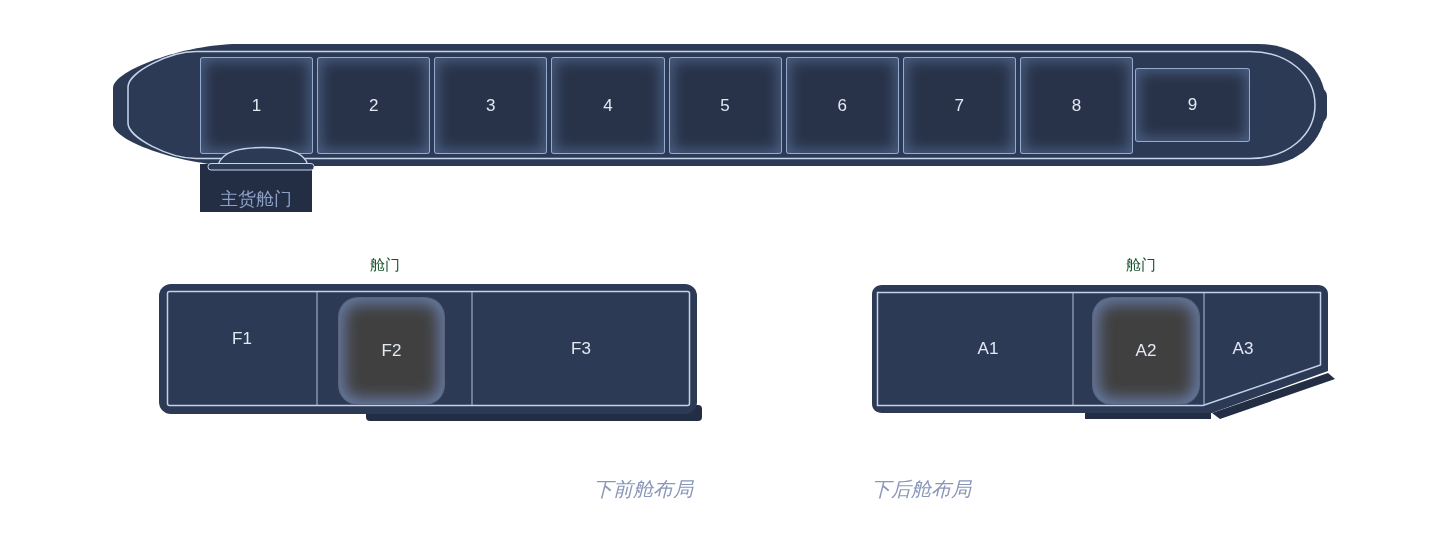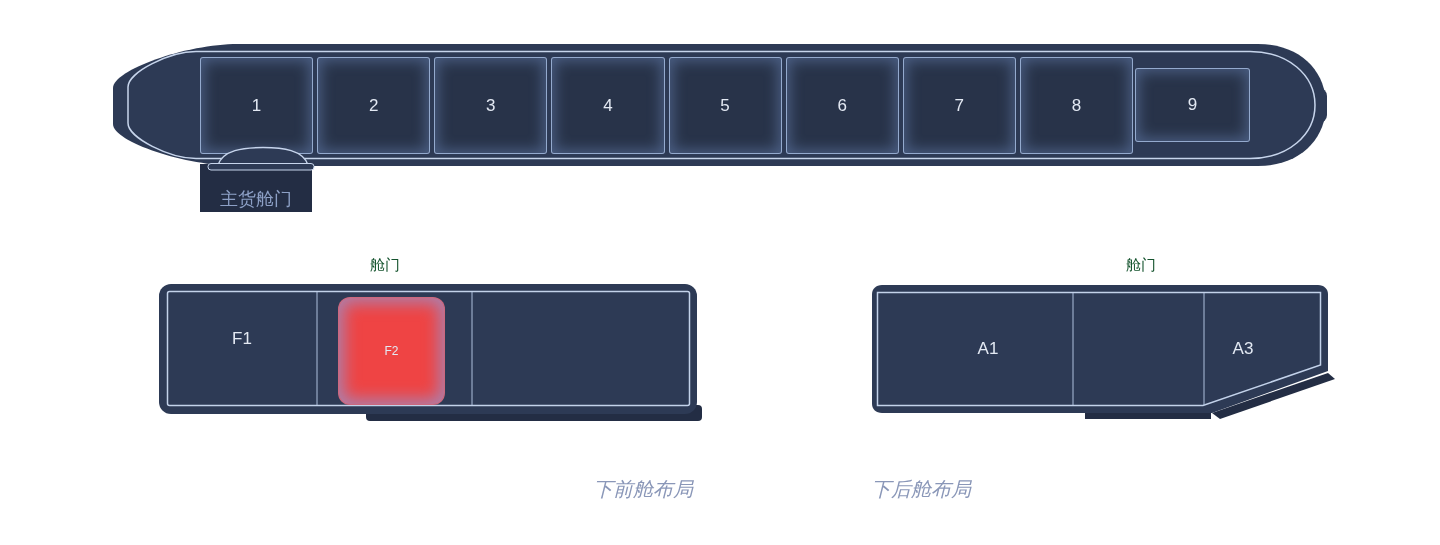--- a/index.html
+++ b/index.html
@@ -11,23 +11,23 @@
   
   .deck-row{position:absolute;left:200px;top:57px;width:933px;height:97px;display:flex;gap:4px;}
   .deck-box{flex:1;display:flex;align-items:center;justify-content:center;
     background:#283349;border:1px solid rgba(160,183,221,.9);border-radius:3px;
     box-shadow:inset 0 0 14px 3px rgba(121,152,209,.42);
     color:#e3e9f3;font-size:17px;}
   .deck-box.small{position:absolute;left:1135px;top:68px;width:113px;height:72px;flex:none;}
 
   
   .door-glow{position:absolute;display:flex;align-items:center;justify-content:center;
-    background:#ef4444;border:1px solid rgba(140,172,235,.35);border-radius:12px;
+    background:#404040;border:1px solid rgba(140,172,235,.35);border-radius:20px;
     box-shadow:inset 0 0 16px 5px rgba(130,165,235,.62);
-    color:#e3e9f3;font-size:12px;}
+    color:#e3e9f3;font-size:17px;}
   .glow-f2{left:338px;top:297px;width:105px;height:106px;}
   .glow-a2{left:1092px;top:297px;width:106px;height:106px;}
 
   
   .cell-label{position:absolute;display:flex;align-items:center;justify-content:center;
     color:#e3e9f3;font-size:17px;}
   .cell-f1{left:167px;top:291px;width:150px;height:96px;}
   .cell-f3{left:472px;top:291px;width:218px;height:115px;}
   .cell-a1{left:877px;top:291px;width:196px;height:115px;padding-left:13px;}
   .cell-a3{left:1196px;top:291px;width:94px;height:115px;}
@@ -88,22 +88,24 @@
   </div>
 
   <div class="deck-box small">9</div>
 
   <svg class="overlay" width="1440" height="545" viewBox="0 0 1440 545">
     <path d="M 218 165 C 223 150 243 147.5 263 147.5 C 283 147.5 303 150 308 165 Z" fill="#2d3a55" stroke="#c7d5ec" stroke-width="1.5"></path>
     <rect x="208" y="163.5" width="106" height="6.5" rx="3" fill="#2d3a55" stroke="#c7d5ec" stroke-width="1"></rect>
   </svg>
 
   <div class="door-glow glow-f2">F2</div>
+  <div class="door-glow glow-a2">A2</div>
 
   <div class="cell-label cell-f1">F1</div>
+  <div class="cell-label cell-f3">F3</div>
   <div class="cell-label cell-a1">A1</div>
   <div class="cell-label cell-a3">A3</div>
 
   <div class="main-door-tag">主货舱门</div>
   <div class="door-tag tag-fwd">舱门</div>
   <div class="door-tag tag-aft">舱门</div>
   <div class="caption cap-fwd">下前舱布局</div>
   <div class="caption cap-aft">下后舱布局</div>
 
 </div>

